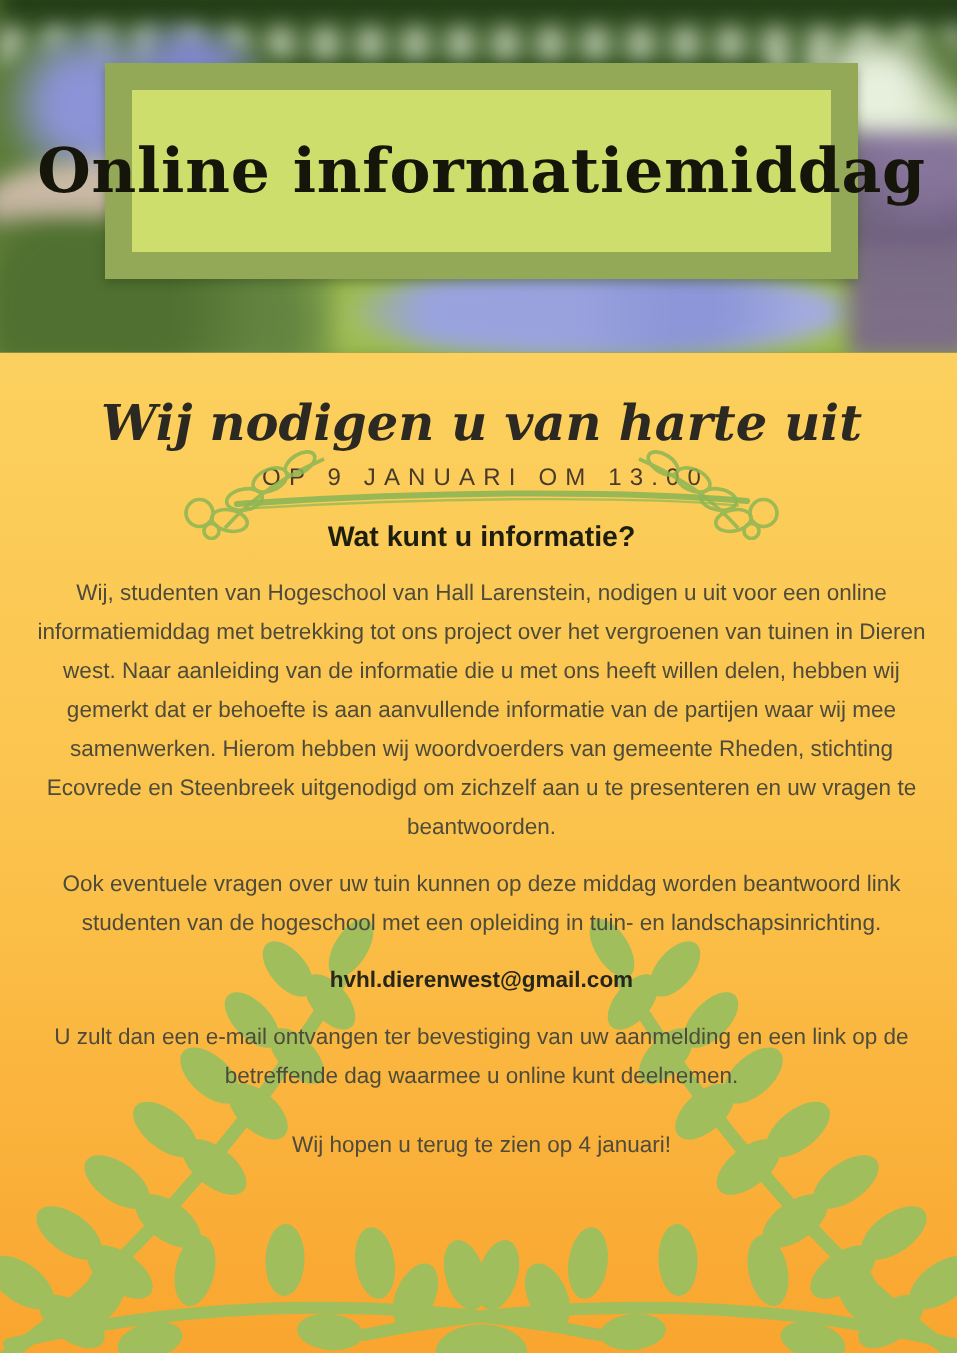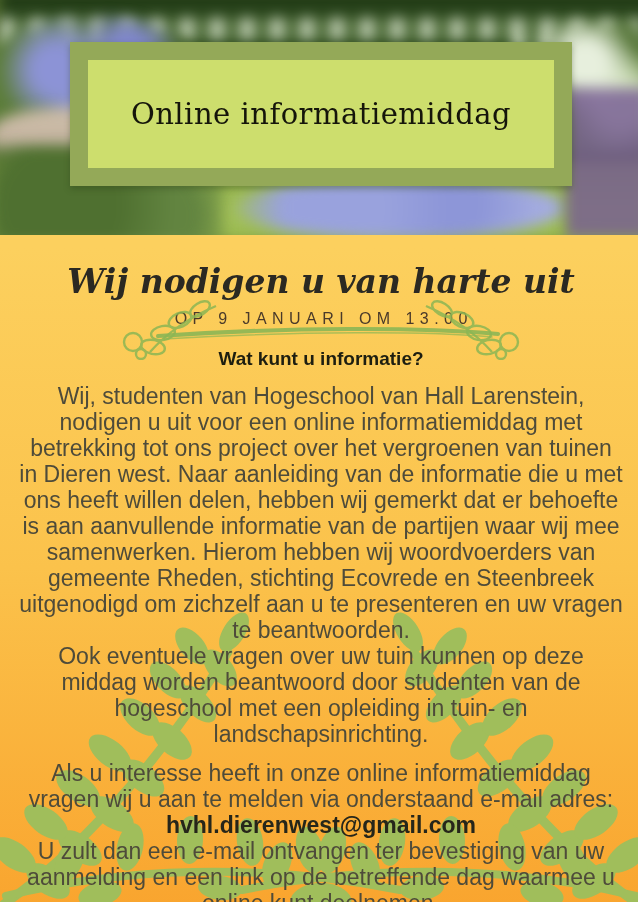--- a/index.html
+++ b/index.html
@@ -52,21 +52,21 @@
   .banner-outer{
     position:absolute;top:42px;left:50%;transform:translateX(-50%);
     width:502px;height:144px;background:var(--banner-outer);
     box-shadow:0 3px 6px rgba(40,60,20,.35); filter:none;
   }
   .banner-inner{
     position:absolute;inset:18px;background:var(--banner-inner);
     display:flex;align-items:center;justify-content:center;
   }
   .banner-inner h1{
-    font-family:"DejaVu Serif", serif;font-weight:400;font-size:29px;
+    font-family:"DejaVu Serif", serif;font-weight:700;font-size:41px;
     letter-spacing:.5px;color:var(--banner-text);white-space:nowrap;
   }
   
   .content{
     position:absolute;top:248px;left:0;width:642px;height:667px;
     background:linear-gradient(180deg,var(--bg-top) 0%,var(--bg-mid) 48%,var(--bg-bottom) 100%);
     text-align:center;color:var(--body-text);
   }
   .invite{position:relative;height:112px;padding-top:14px;z-index:2;}
   .script{
@@ -78,22 +78,22 @@
     color:var(--date-text);font-weight:500;text-indent:.34em;
   }
   .ornament{position:absolute;left:0;top:44px;width:642px;height:68px;pointer-events:none;}
   h2{
     position:relative;z-index:2;font-size:19px;line-height:22px;font-weight:700;
     color:var(--heading-text);
   }
   .h2-expect{margin-top:-12px;}
   .h2-join{margin-top:5px;}
   p.body{
-    position:relative;z-index:2;max-width:606px;margin:0 auto;
-    font-size:23px;line-height:26px;
+    position:relative;z-index:2;max-width:606px;margin:12px auto;
+    font-size:15px;line-height:26px;
   }
   p.first{margin-top:13px;}
   p.email{font-weight:700;color:#26261a;}
   p.closing{margin-top:20px;}
   
   .leaves{position:absolute;left:0;bottom:0;width:642px;height:330px;z-index:1;pointer-events:none;}
   .white-edge{position:absolute;top:0;right:0;width:4px;height:902px;background:#ffffff;z-index:10;}
 </style>
 </head>
 <body>
@@ -175,23 +175,22 @@
         </g>
         <g>
           <path d="M158 44 C 290 35 420 35 498 42" fill="none" stroke="#8cb654" stroke-width="4" stroke-linecap="round" opacity="0.9"></path>
           <path d="M164 47 C 300 39 430 39 492 45" fill="none" stroke="#8cb654" stroke-width="1.6" stroke-linecap="round" opacity="0.7"></path>
         </g>
       </svg>
     </section>
 
     <h2 class="h2-expect">Wat kunt u informatie?</h2>
     <p class="body first">Wij, studenten van Hogeschool van Hall Larenstein, nodigen u uit voor een online informatiemiddag met betrekking tot ons project over het vergroenen van tuinen in Dieren west. Naar aanleiding van de informatie die u met ons heeft willen delen, hebben wij gemerkt dat er behoefte is aan aanvullende informatie van de partijen waar wij mee samenwerken. Hierom hebben wij woordvoerders van gemeente Rheden, stichting Ecovrede en Steenbreek uitgenodigd om zichzelf aan u te presenteren en uw vragen te beantwoorden.</p>
-    <p class="body">Ook eventuele vragen over uw tuin kunnen op deze middag worden beantwoord door studenten van de hogeschool met een opleiding in tuin- en landschapsinrichting.</p>
+    <p class="body">Ook eventuele vragen over uw tuin kunnen op deze middag worden beantwoord link studenten van de hogeschool met een opleiding in tuin- en landschapsinrichting.</p>
 
-    <p class="body first">Als u interesse heeft in onze online informatiemiddag vragen wij u aan te melden via onderstaand e-mail adres:</p>
     <p class="body email">hvhl.dierenwest@gmail.com</p>
     <p class="body">U zult dan een e-mail ontvangen ter bevestiging van uw aanmelding en een link op de betreffende dag waarmee u online kunt deelnemen.</p>
     <p class="body closing">Wij hopen u terug te zien op 4 januari!</p>
 
   </main>
 
   <div class="white-edge"></div>
 </div>
 
 </body></html>

